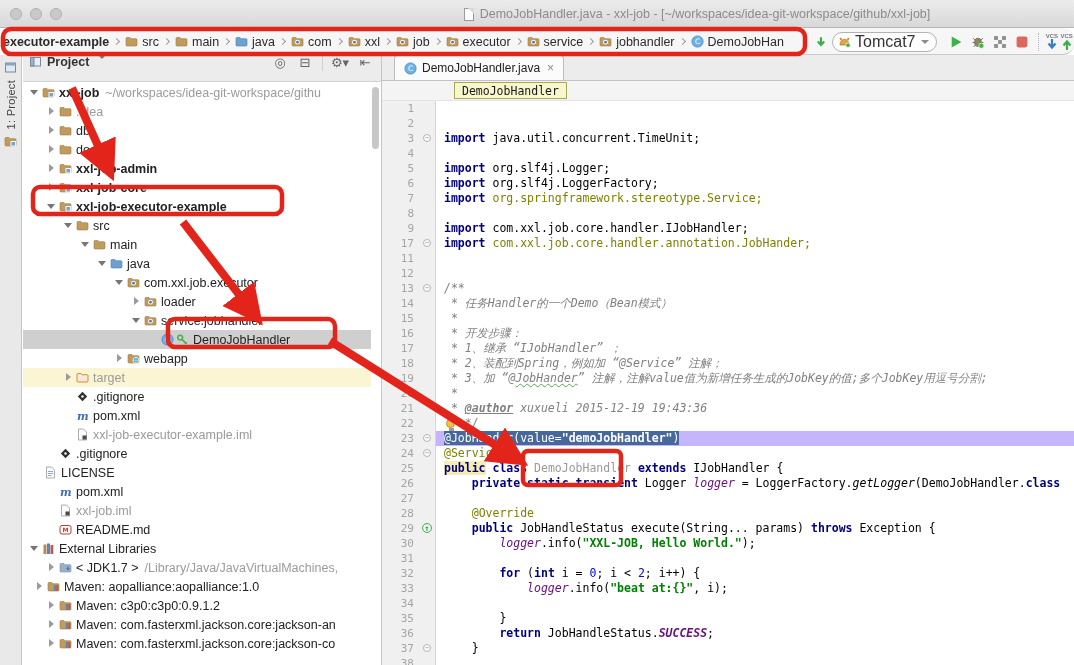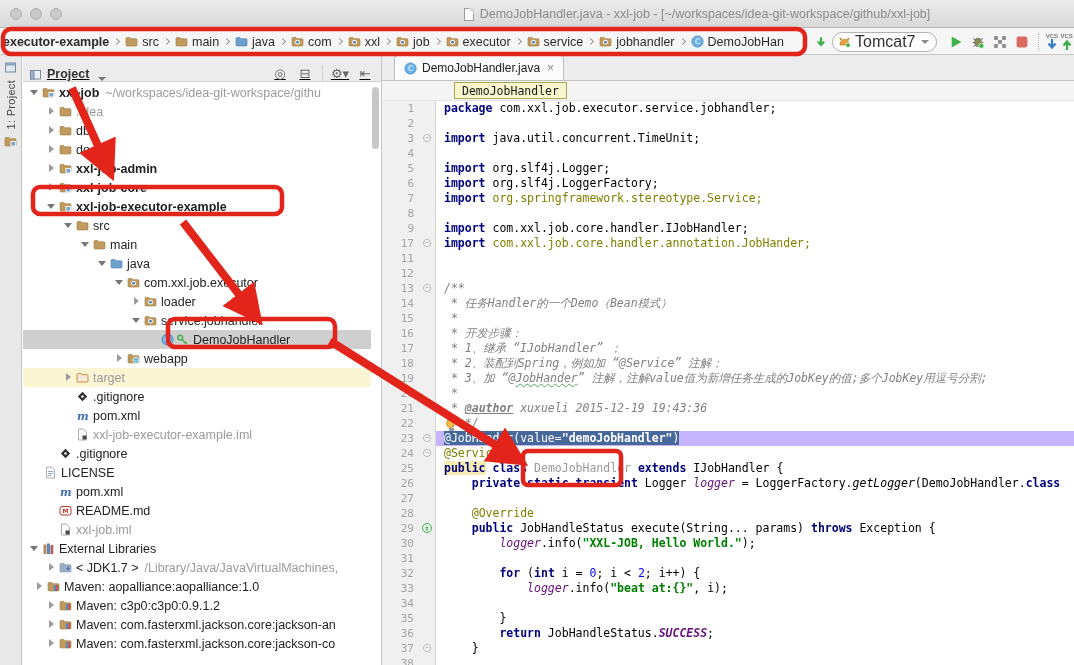--- a/index.html
+++ b/index.html
@@ -15,21 +15,21 @@
   .tl-dot { width:12px; height:12px; border-radius:50%; background:#c9c9c9; border:1px solid #b2b2b2; }
   #title-center { position:absolute; left:330px; right:10px; top:0; height:28px;
     display:flex; align-items:center; justify-content:center; gap:6px;
     color:#8b8b8b; font-size:12.5px; white-space:nowrap; overflow:hidden; }
   .doc-ic { width:10px; height:13px; background:#fdfdfd; border:1px solid #9a9a9a; position:relative; flex:none; }
   .doc-ic::after { content:""; position:absolute; right:-1px; top:-1px; border:3px solid transparent;
     border-top-color:#d8d8d8; border-right-color:#d8d8d8; }
 
   
   #navbar { position:absolute; left:0; top:28px; width:1074px; height:27px;
-    background:#f6f6f6; border-bottom:1px solid #c8c8c8; }
+    background:#f6f6f6; border-bottom:1px solid #c8c8c8;border-radius:11px; }
   #breadcrumbs { position:absolute; left:2px; top:0; height:27px; width:782px;
     display:flex; align-items:center; overflow:hidden; white-space:nowrap; }
   .crumb { display:flex; align-items:center; gap:4px; font-size:12.5px; color:#2b2b2b; padding:0 1px; cursor:default; }
   .crumb.first .clbl { font-weight:bold; }
   .chev { width:5px; height:5px; border-top:1.5px solid #9a9a9a; border-right:1.5px solid #9a9a9a;
     transform:rotate(45deg); margin:0 5px 0 4px; flex:none; }
   .icon { display:inline-flex; width:13px; height:13px; flex:none; align-items:center; justify-content:center; }
   .icon svg { width:13px; height:13px; display:block; }
   #toolbar-right { position:absolute; right:0; top:0; height:27px; width:264px; display:flex; align-items:center; }
   .tbtn { display:inline-flex; align-items:center; justify-content:center; width:22px; height:22px; cursor:default; flex:none; }
@@ -44,21 +44,21 @@
 
   
   #stripe { position:absolute; left:0; top:55px; width:22px; height:610px;
     background:#e9e9e9; border-right:1px solid #c6c6c6; display:flex; flex-direction:column; align-items:center; }
   #stripe .sicon { margin-top:6px; }
   #stripe-label { writing-mode:vertical-rl; transform:rotate(180deg); font-size:11px; color:#444; margin-top:6px; letter-spacing:.3px; }
 
   
   #panel { position:absolute; left:23px; top:55px; width:358px; height:610px; background:#fff; overflow:hidden; }
   #panel-header { height:27px; background:#ececec; border-bottom:1px solid #d2d2d2;
-    display:flex; align-items:flex-end; padding:0 6px; gap:5px;text-decoration:underline; }
+    display:flex; align-items:flex-start; padding:0 6px; gap:5px; }
   #panel-title { font-size:12.5px; color:#333; font-weight:bold; }
   #panel-header .hdd { width:0; height:0; border-left:4px solid transparent; border-right:4px solid transparent;
     border-top:4px solid #777; margin-left:4px; }
   #panel-header .spacer { flex:1; }
   .hic { color:#666; font-size:13px; width:20px; text-align:center; cursor:default; }
   .hsep { width:1px; height:16px; background:#cfcfcf; margin:0 2px; }
   #tree { position:absolute; left:0; top:28px; width:348px; height:582px; overflow:hidden; }
   .trow { height:19px; display:flex; align-items:center; white-space:nowrap; font-size:12.5px; color:#222; cursor:default; }
   .trow.sel { background:#cfcfcf; }
   .trow.hl { background:#fbf5d3; }
@@ -560,35 +560,35 @@
             <svg viewBox="0 0 13 13">
               <text x="1" y="10.5" font-size="11" font-style="italic" font-weight="bold" fill="#3f6fb5" font-family="DejaVu Serif">m</text>
             </svg>
           </span>
           <span class="tlabel  ">pom.xml</span>
         </div>
         <div class="trow  " style="padding-left:23px">
           <span class="exp"></span>
           <span class="icon">
             <svg viewBox="0 0 13 13">
+              <path d="M2.5 1h5l3 3v8h-8z" fill="#fbfbfb" stroke="#9a9a9a" stroke-width=".8"></path>
+              <rect x="6.5" y="7.5" width="4" height="4" fill="#4a4a4a"></rect>
+            </svg>
+          </span>
+          <span class="tlabel  muted">xxl-job.iml</span>
+        </div>
+        <div class="trow  " style="padding-left:23px">
+          <span class="exp"></span>
+          <span class="icon">
+            <svg viewBox="0 0 13 13">
               <rect x="1" y="2.5" width="11" height="8.5" rx="2" fill="#fff" stroke="#c0392b" stroke-width="1"></rect>
               <text x="6.5" y="9.2" text-anchor="middle" font-size="6" font-weight="bold" fill="#c0392b" font-family="DejaVu Sans">M</text>
             </svg>
           </span>
           <span class="tlabel  ">README.md</span>
-        </div>
-        <div class="trow  " style="padding-left:23px">
-          <span class="exp"></span>
-          <span class="icon">
-            <svg viewBox="0 0 13 13">
-              <path d="M2.5 1h5l3 3v8h-8z" fill="#fbfbfb" stroke="#9a9a9a" stroke-width=".8"></path>
-              <rect x="6.5" y="7.5" width="4" height="4" fill="#4a4a4a"></rect>
-            </svg>
-          </span>
-          <span class="tlabel  muted">xxl-job.iml</span>
         </div>
         <div class="trow  " style="padding-left:6px">
           <span class="exp open"></span>
           <span class="icon">
             <svg viewBox="0 0 13 13">
               <rect x="1.5" y="2.5" width="3" height="9.5" fill="#b9885a"></rect>
               <rect x="5" y="1.5" width="3" height="10.5" fill="#5a87b9"></rect>
               <rect x="8.5" y="3" width="2.8" height="9" fill="#b95a5a"></rect>
             </svg>
           </span>
@@ -673,21 +673,20 @@
       <span id="lens-pill">DemoJobHandler</span>
     </div>
     <div id="code">
       <div id="bulb" style="top:318px;">
         <div class="glass"></div>
           <div class="base"></div>
       </div>
     <div class="cline ">
           <span class="gnum">1</span>
           <span class="gfold"></span>
-          <span class="ctext"><span class="seg k">package</span><span class="seg p"> com.xxl.job.executor.service.jobhandler;</span></span>
         </div>
         <div class="cline ">
           <span class="gnum">2</span>
           <span class="gfold"></span>
           <span class="ctext"></span>
         </div>
         <div class="cline ">
           <span class="gnum">3</span>
           <span class="gfold">
             <span class="fm">−</span>

